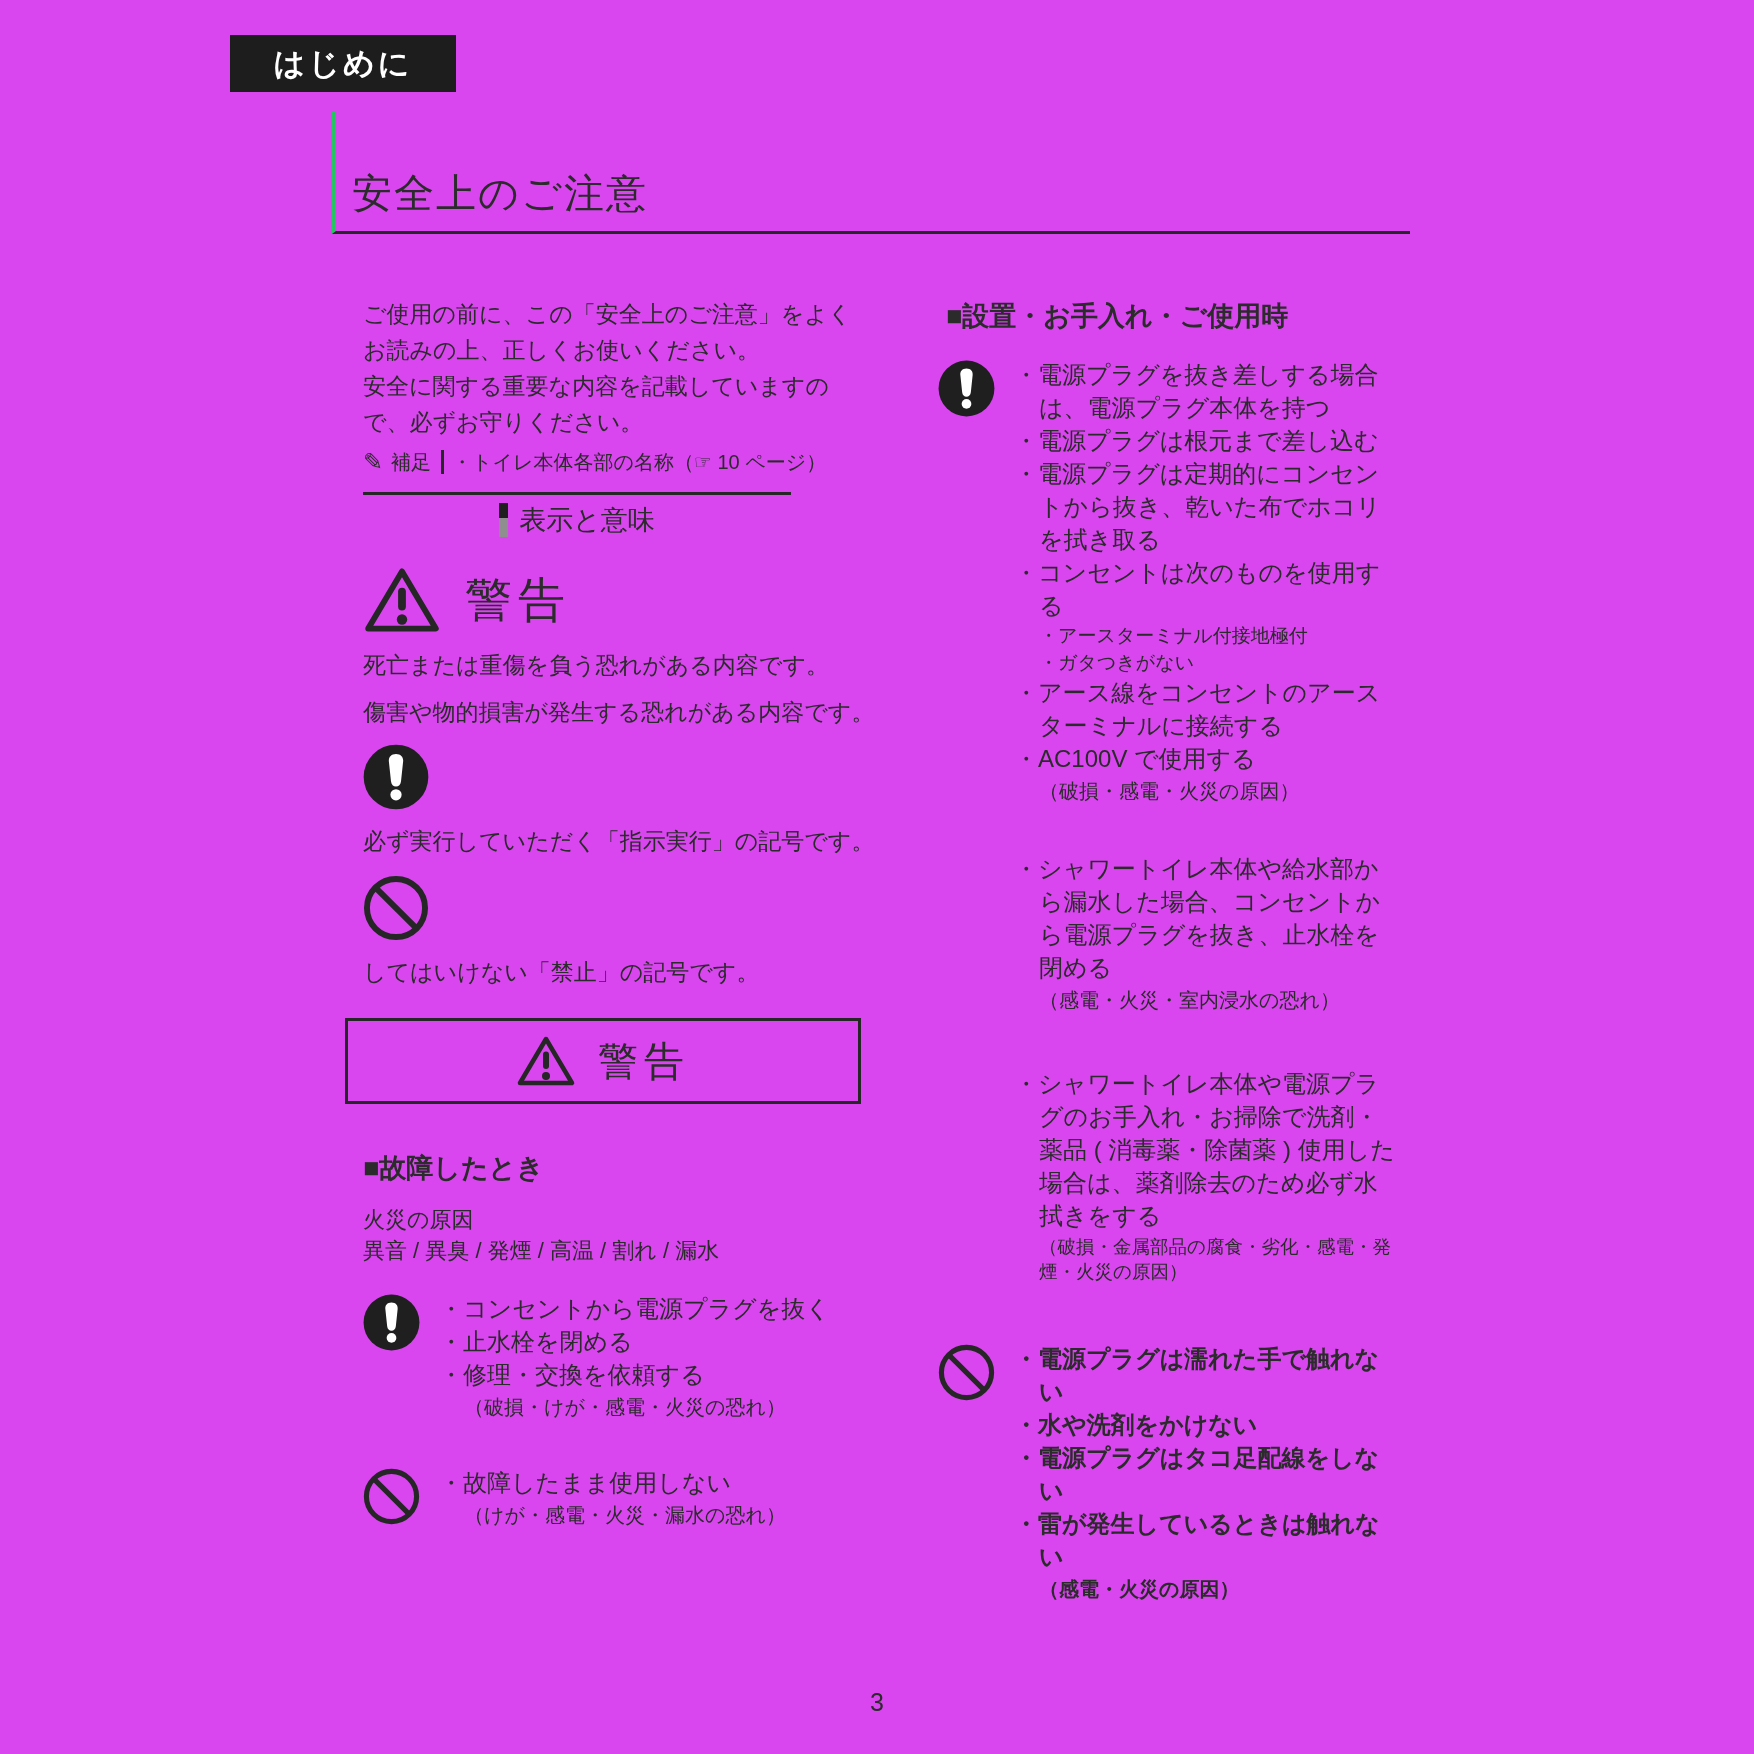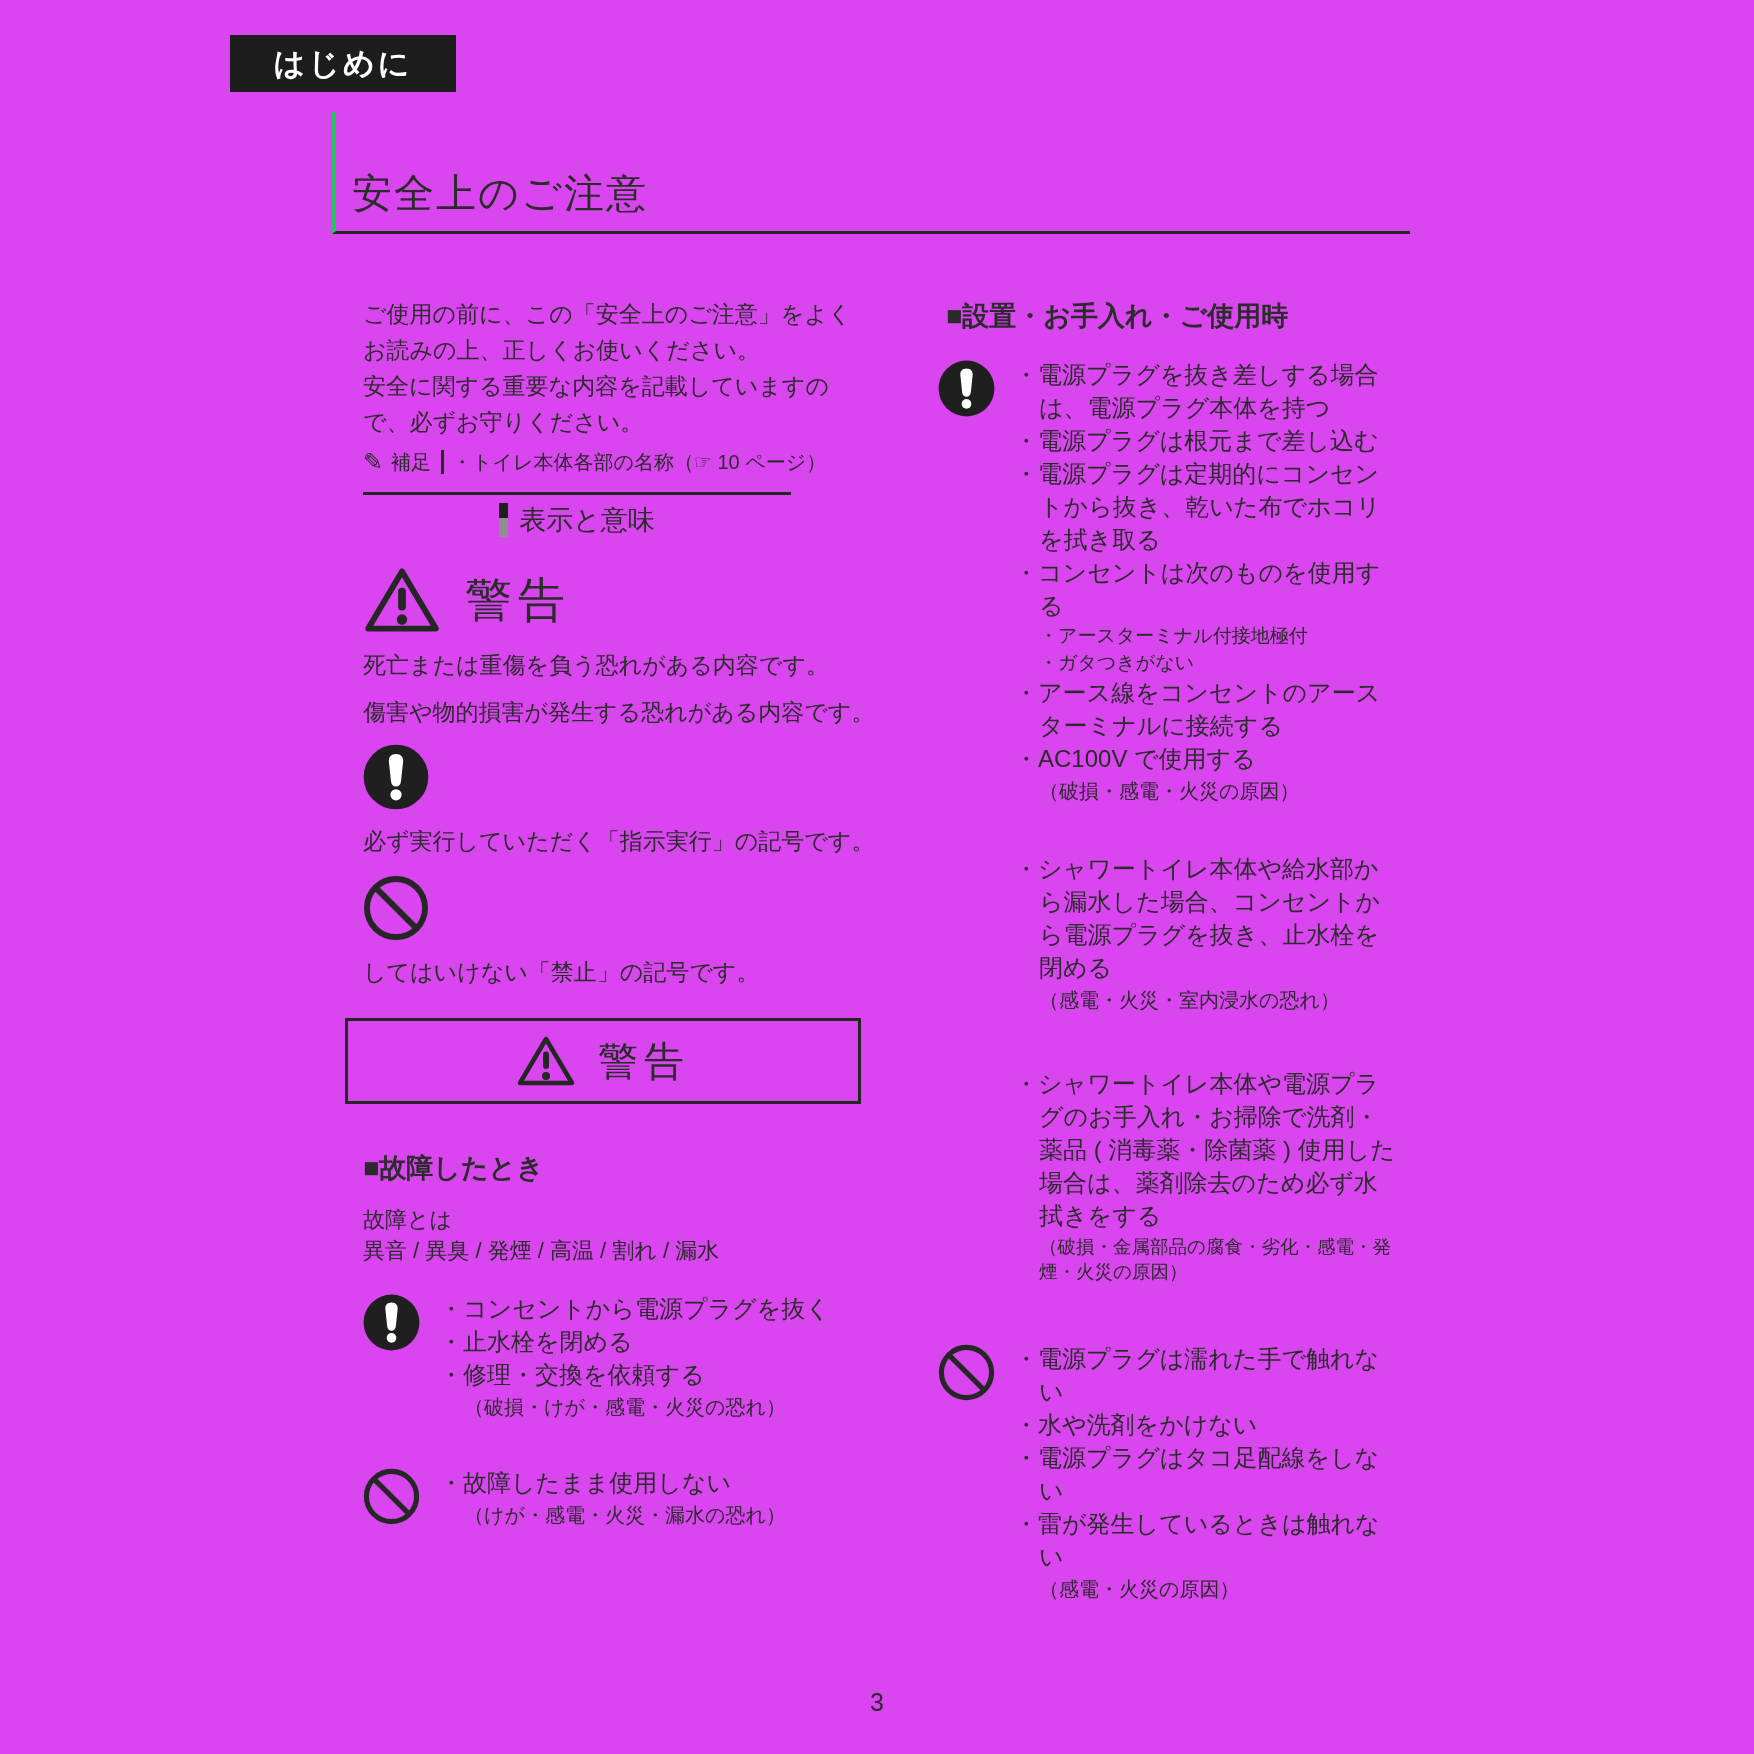--- a/index.html
+++ b/index.html
@@ -53,21 +53,21 @@
   }
   .warn-box .sign-word{font-size:40px;}
   
   .sec-heading{font-size:27px;font-weight:bold;margin-top:46px;}
   .col-right .sec-heading{margin-top:0;margin-left:8px;}
   .fault-def{font-size:22px;line-height:31px;margin-top:18px;}
   
   .icon-group{display:flex;margin-top:26px;}
   .icon-group.spaced{margin-top:44px;}
   .col-right .icon-group{margin-top:24px;}
-  .col-right .icon-group.spaced{margin-top:58px;}
+  .col-right .icon-group.spaced{margin-top:58px;font-weight:bold;}
   .ig-icon{width:76px;flex:none;padding-top:2px;}
   .ig-body{flex:1;min-width:0;}
   .b-item{font-size:24px;line-height:33px;padding-left:25px;text-indent:-25px;}
   .s-item{font-size:19px;line-height:27px;padding-left:42px;text-indent:-17px;}
   .n-item{font-size:20px;line-height:29px;padding-left:25px;margin-top:2px;}
   .n-item.small{font-size:18.5px;line-height:25px;}
   .gap-item{height:46px;}
   
   .svg-ico{display:block;}
   
@@ -143,21 +143,21 @@
           <rect x="54" y="33" width="12" height="35" rx="6" fill="#262626"></rect>
           <circle cx="60" cy="82" r="8" fill="#262626"></circle>
         </svg>
       </span>
       <span class="sign-word">警告</span>
     </div>
 
     <div class="sec-heading">■故障したとき</div>
 
     <div class="fault-def">
-      <div>故障とは</div>
+      <div>火災の原因</div>
       <div>異音 / 異臭 / 発煙 / 高温 / 割れ / 漏水</div>
     </div>
 
     <div class="icon-group">
       <div class="ig-icon">
         <svg class="svg-ico" width="57" height="57" viewBox="0 0 100 100">
           <circle cx="50" cy="50" r="49" fill="#1f1f1f"></circle>
           <path d="M50 15 c-7.5 0 -11.5 5 -10.8 11.5 l3.2 30 c0.5 5 3.6 8 7.6 8 s7.1 -3 7.6 -8 l3.2 -30 C61.5 20 57.5 15 50 15 Z" fill="#ffffff"></path>
           <circle cx="50" cy="77" r="8.5" fill="#ffffff"></circle>
         </svg>

